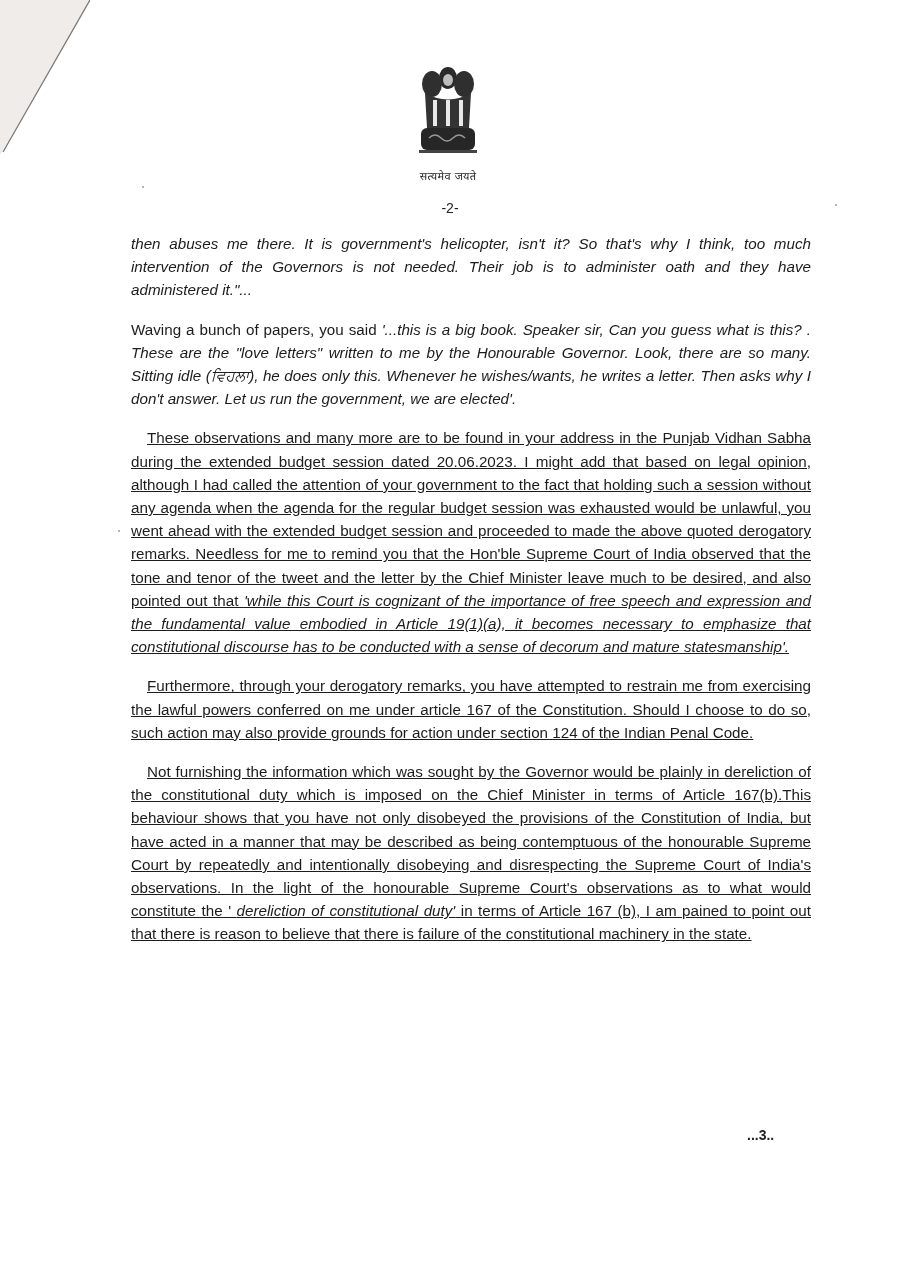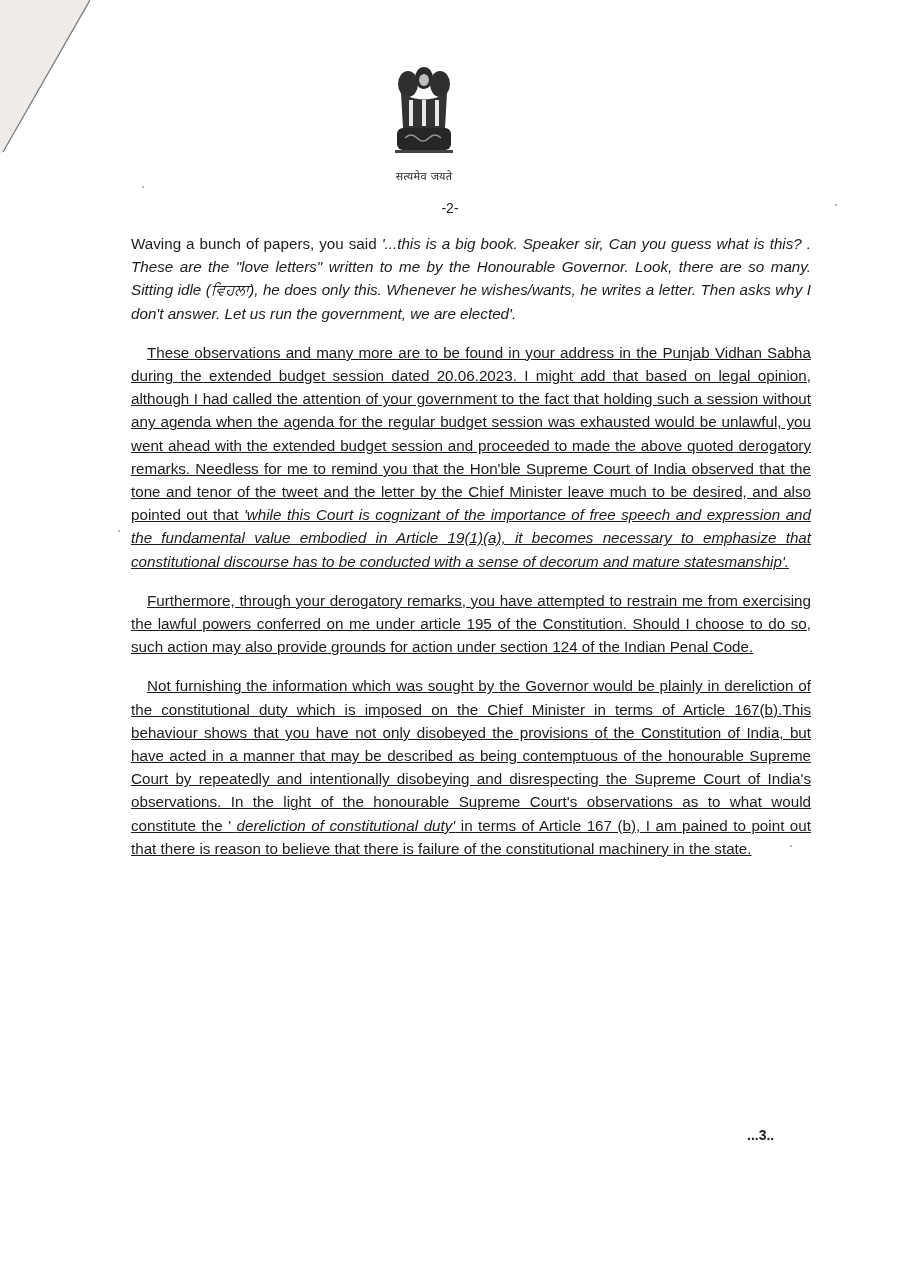--- a/index.html
+++ b/index.html
@@ -7,21 +7,21 @@
     width: 900px; height: 1274px; position: relative; overflow: hidden;
     background: #ffffff;
     font-family: "Liberation Sans", "DejaVu Sans", sans-serif;
     color: #1c1c1c;
   }
   .fold {
     position: absolute; left: 0; top: 0; width: 90px; height: 165px;
     pointer-events: none;
   }
   .emblem {
-    position: absolute; left: 384px; top: 58px; width: 80px; height: 130px;
+    position: absolute; left: 408px; top: 58px; width: 80px; height: 130px;
     text-align: center;
   }
   .emblem svg { display: block; margin: 0 auto; }
   .motto {
     font-family: "DejaVu Sans", sans-serif; font-size: 11px; color: #222;
     margin-top: 2px; letter-spacing: 0.3px;
   }
   .page-num {
     position: absolute; left: 0; width: 900px; top: 200px; text-align: center;
     font-size: 14px; color: #222;
@@ -61,26 +61,27 @@
     <rect x="6" y="70" width="54" height="22" rx="6" fill="#262626"></rect>
     <path d="M14 80 q6 -6 12 0 q6 6 12 0 q6 -6 12 0" stroke="#999" stroke-width="1.5" fill="none"></path>
     <rect x="4" y="92" width="58" height="3" fill="#444"></rect>
   </svg>
   <div class="motto">सत्यमेव जयते</div>
 </div>
 
 <div class="page-num">-2-</div>
 
 <div class="body-text">
+  <p class="quote">then abuses me there. It is government's helicopter, isn't it? So that's why I think, too much intervention of the Governors is not needed. Their job is to administer oath and they have administered it."...</p>
 
   <p><span>Waving a bunch of papers, you said </span><span class="quote">'...this is a big book. Speaker sir, Can you guess what is this? . These are the "love letters" written to me by the Honourable Governor. Look, there are so many. Sitting idle (ਵਿਹਲਾ), he does only this. Whenever he wishes/wants, he writes a letter. Then asks why I don't answer. Let us run the government, we are  elected'.</span></p>
 
   <p class="indent"><span>These observations and many more are to be found in your address in the Punjab Vidhan Sabha during the extended budget session dated 20.06.2023. I might add that based on legal opinion, although I had called the attention of your government to the fact that holding such a session without any agenda when the agenda for the regular budget session was exhausted would be unlawful, you went ahead with the extended budget session and proceeded to made the above quoted derogatory remarks. Needless for me to remind you that the Hon'ble Supreme Court of India observed that the tone and tenor of the tweet and the letter by the Chief Minister leave much to be desired, and also pointed out that </span><span class="quote">'while this Court is cognizant of the importance of free speech and expression and the fundamental value embodied in Article 19(1)(a), it becomes necessary to emphasize that constitutional discourse has to be conducted with a sense of decorum and mature statesmanship'.</span></p>
 
-  <p class="indent">Furthermore, through your derogatory remarks, you have attempted to restrain me from exercising the lawful powers conferred on me under article 195 of the Constitution. Should I choose to do so, such action may also provide grounds for action under section 124 of the Indian Penal Code.</p>
+  <p class="indent">Furthermore, through your derogatory remarks, you have attempted to restrain me from exercising the lawful powers conferred on me under article 167 of the Constitution. Should I choose to do so, such action may also provide grounds for action under section 124 of the Indian Penal Code.</p>
 
   <p class="indent"><span>Not furnishing the information which was sought by the Governor would be plainly in dereliction of the constitutional duty which is imposed on the Chief Minister in terms of Article 167(b).This behaviour shows that you have not only disobeyed the provisions of the Constitution of India, but have acted in a manner that may be described as being contemptuous of the honourable Supreme Court by repeatedly and intentionally disobeying and disrespecting the Supreme Court of India's observations. In the light of the honourable Supreme Court's observations as to what would constitute the ' </span><span class="quote">dereliction of constitutional duty'</span><span> in terms of Article 167 (b), I am pained to point out that there  is reason to believe that there is failure of the constitutional machinery in the state.</span></p>
 </div>
 
 <div class="continue">...3..</div>
 
 <div class="speck" style="left:142px;top:186px;"></div>
 <div class="speck" style="left:835px;top:204px;"></div>
 <div class="speck" style="left:606px;top:737px;"></div>
 <div class="speck" style="left:790px;top:845px;"></div>

